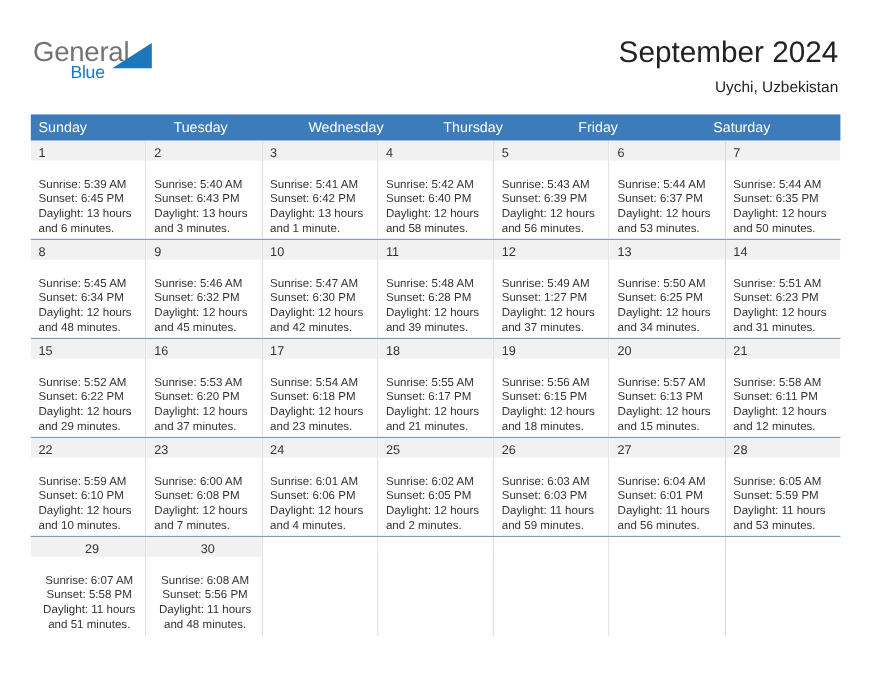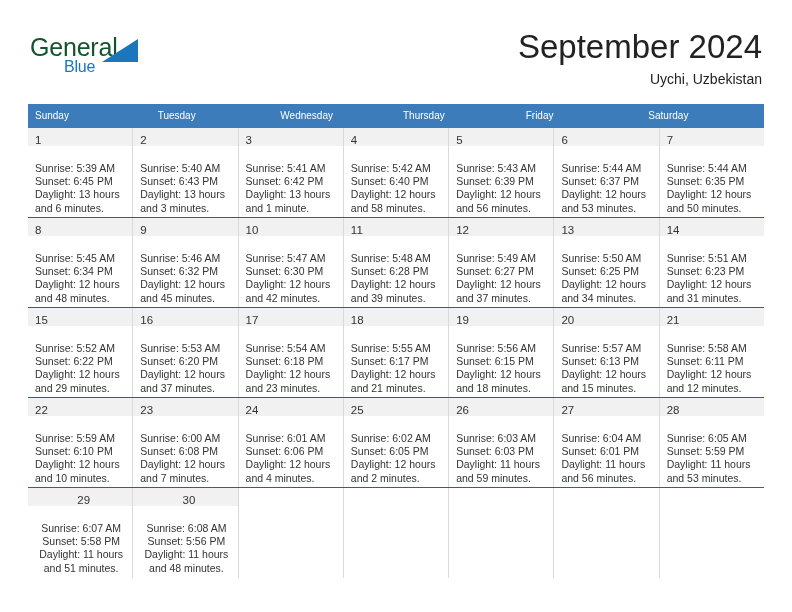--- a/index.html
+++ b/index.html
@@ -26,21 +26,21 @@
   .logo {
     position: absolute;
     left: 30px; top: 34px;
     width: 160px; height: 50px;
   }
   .logo-general {
     position: absolute;
     left: 0; top: 0;
     font-size: 25px;
     letter-spacing: -0.2px;
-    color: #14532d;
+    color: #737373;
     line-height: 26px;
     white-space: nowrap;
   }
   .logo-blue {
     position: absolute;
     left: 34px; top: 20px;
     font-size: 16px;
     letter-spacing: -0.2px;
     color: #1c76bc;
     line-height: 26px;
@@ -51,21 +51,21 @@
     left: 70px; top: 3px;
     width: 40px; height: 27px;
   }
 
   .title-block {
     position: absolute;
     right: 30px; top: 30px;
     text-align: right;
   }
   .cal-title {
-    font-size: 33px;
+    font-size: 27px;
     color: #222222;
     line-height: 34px;
     white-space: nowrap;
     font-weight: normal;
     margin: 0;
   }
   .cal-subtitle {
     font-size: 14px;
     color: #222222;
     line-height: 20px;
@@ -82,21 +82,21 @@
   }
   .dow-row {
     display: flex;
     width: 100%;
     background: #3c7cba;
   }
   .dow-cell {
     flex: 1 1 0;
     min-width: 0;
     padding: 5px 0 5px 7px;
-    font-size: 10px;
+    font-size: 13px;
     color: #ffffff;
     line-height: 14px;
     white-space: nowrap;
     overflow: hidden;
   }
 
   .week-row {
     display: flex;
     width: 100%;
     border-top: 1.5px solid #2e5f8f;
@@ -272,21 +272,21 @@
           <div class="day-line">Sunrise: 5:48 AM</div>
           <div class="day-line">Sunset: 6:28 PM</div>
           <div class="day-line">Daylight: 12 hours</div>
           <div class="day-line">and 39 minutes.</div>
         </div>
       </div>
       <div class="day-cell">
         <div class="daynum-band"><span class="daynum">12</span></div>
         <div class="day-body">
           <div class="day-line">Sunrise: 5:49 AM</div>
-          <div class="day-line">Sunset: 6:27 PM</div>
+          <div class="day-line">Sunset: 1:27 PM</div>
           <div class="day-line">Daylight: 12 hours</div>
           <div class="day-line">and 37 minutes.</div>
         </div>
       </div>
       <div class="day-cell">
         <div class="daynum-band"><span class="daynum">13</span></div>
         <div class="day-body">
           <div class="day-line">Sunrise: 5:50 AM</div>
           <div class="day-line">Sunset: 6:25 PM</div>
           <div class="day-line">Daylight: 12 hours</div>

